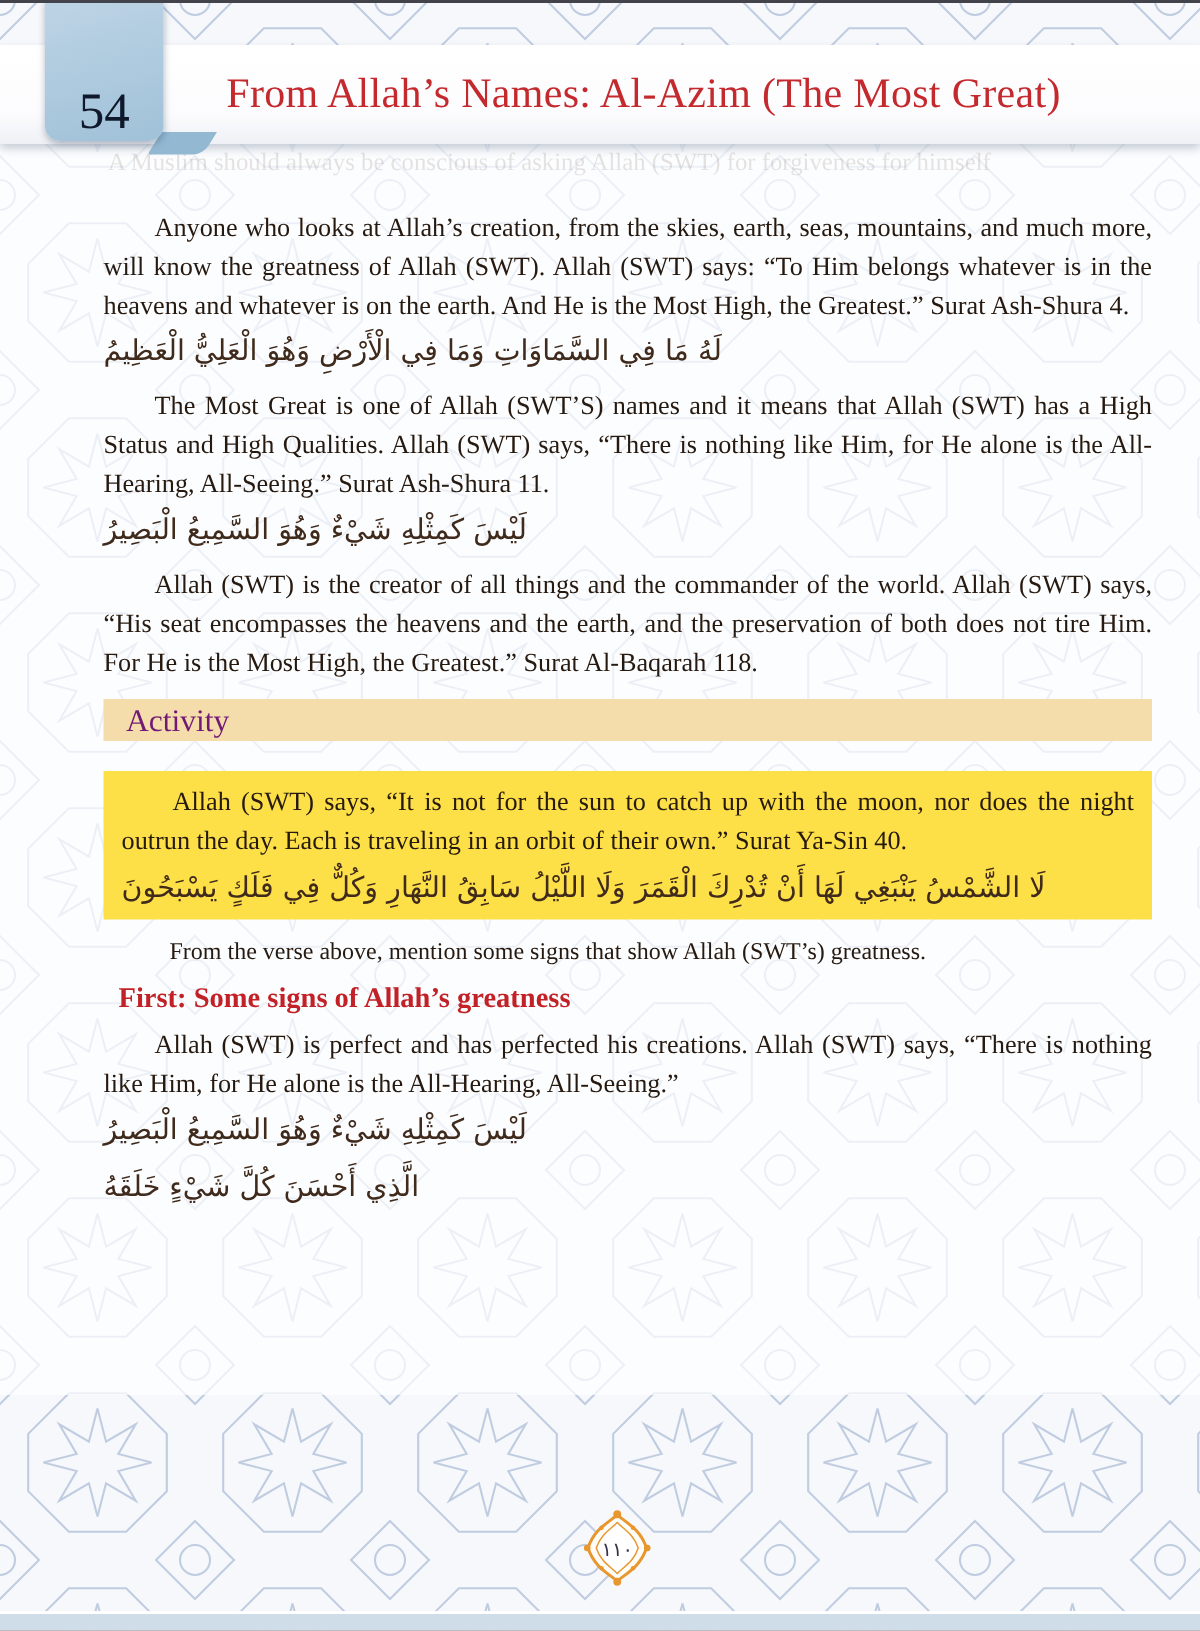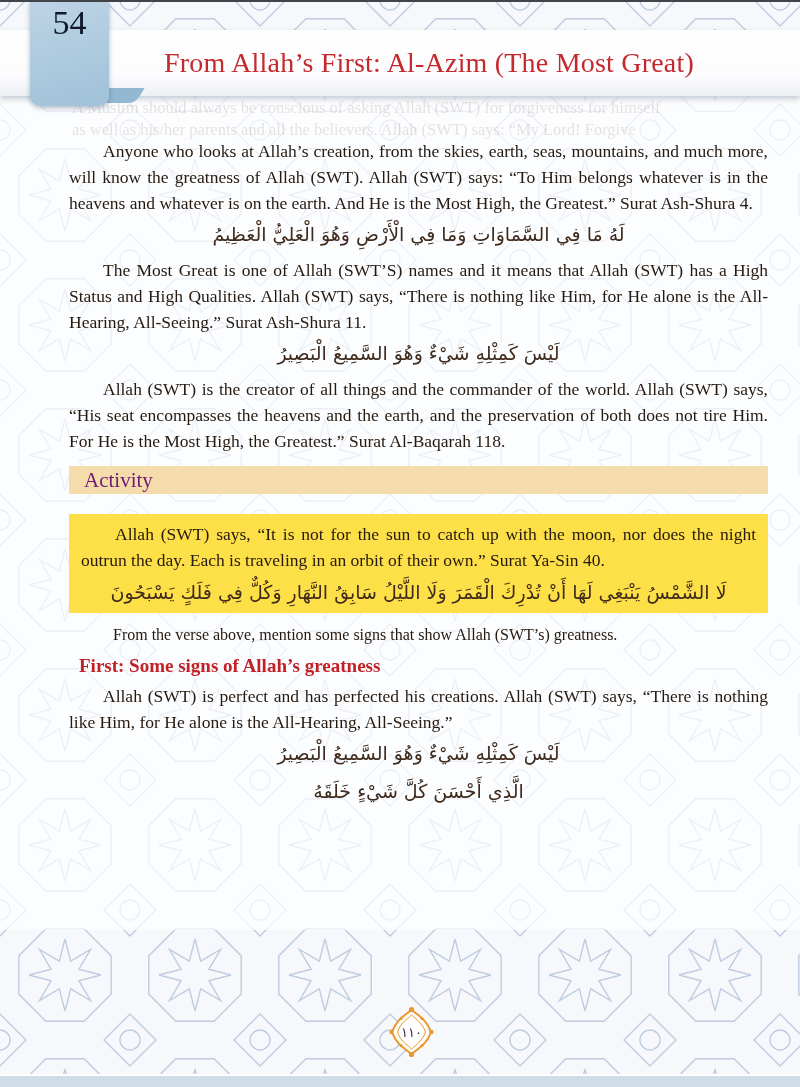--- a/index.html
+++ b/index.html
@@ -19,34 +19,34 @@
     filter:blur(0.4px); text-align:justify; }
 
   .title-band { position:absolute; top:30px; left:0; width:800px; height:66px;
     background:linear-gradient(#ffffff, #fcfcfe 70%, #eef0f5);
     box-shadow:0 3px 6px rgba(70,90,120,0.30); z-index:2; }
   .page-title { line-height:66px; text-align:center; padding-left:58px;
     color:#c4292e; font-size:28px; letter-spacing:0.2px; }
 
   .tab-fold { position:absolute; left:103px; top:88px; width:37px; height:15px;
     background:#93b8d2; transform:skewX(-32deg); border-radius:0 0 6px 2px; z-index:2; }
-  .lesson-tab { position:absolute; top:0; left:30px; width:79px; height:106px;
+  .lesson-tab { position:absolute; top:0; left:30px; width:79px; height:94px;
     background:linear-gradient(165deg,#bdd4e5,#a0c1d8);
     border-radius:0 0 10px 10px; z-index:3;
     box-shadow:0 2px 5px rgba(40,60,90,0.35);
-    display:flex; align-items:flex-start; justify-content:center; }
+    display:flex; align-items:flex-end; justify-content:center; }
   .lesson-number { font-size:34px; color:#10192b; margin-top:4px; }
 
   .content-flow { position:absolute; top:138px; left:69px; width:699px; z-index:4;
     color:#26190f; }
   .para { margin:0; font-size:17.5px; line-height:26px; text-indent:34px;
     text-align:justify; }
   .para .it { }
   .arabic-verse { margin:3px 0 8px; height:30px; line-height:30px;
-    text-align:center; direction:rtl;
+    text-align:left; direction:rtl;
     font-family:"DejaVu Sans", sans-serif; font-size:19px; color:#3f2a1c; }
 
   .activity-bar { margin-top:12px; height:28px; line-height:28px;
     background:#f5dcab; color:#701a75; font-size:21px; padding-left:15px; }
   .activity-panel { margin-top:20px; background:#fde047; padding:7px 12px 2px; }
   .activity-panel .para { font-size:17.5px; }
   .activity-panel .arabic-verse { margin:4px 0 4px; }
   .activity-prompt { margin:9px 0 0; padding-left:10px; font-size:16px;
     line-height:26px; text-indent:34px; }
 
@@ -79,25 +79,24 @@
         </g>
       </pattern>
     </defs>
     <rect x="0" y="0" width="800" height="1087" fill="url(#geo)"></rect>
   </svg>
   <div class="mid-fade"></div>
   <div class="top-edge"></div>
 
   <div class="ghost">
     <div>A Muslim should always be conscious of asking Allah (SWT) for forgiveness for himself</div>
-    <div>as well as his/her parents and all the believers. Allah (SWT) says: “My Lord! Forgive</div>
   </div>
 
   <div class="title-band">
-    <div class="page-title">From Allah’s First: Al-Azim (The Most Great)</div>
+    <div class="page-title">From Allah’s Names: Al-Azim (The Most Great)</div>
   </div>
   <div class="tab-fold"></div>
   <div class="lesson-tab">
     <span class="lesson-number">54</span>
   </div>
 
   <div class="content-flow">
       <p class="para"><span class="rm">Anyone who looks at Allah’s creation, from the skies, earth, seas, mountains, and much more, will know the greatness of Allah (SWT). Allah (SWT) says: </span><span class="it">“To Him belongs whatever is in the heavens and whatever is on the earth. And He is the Most High, the Greatest.” Surat Ash-Shura 4.</span></p>
       <div class="arabic-verse" dir="rtl">لَهُ مَا فِي السَّمَاوَاتِ وَمَا فِي الْأَرْضِ وَهُوَ الْعَلِيُّ الْعَظِيمُ</div>
       <p class="para"><span class="rm">The Most Great is one of Allah (SWT’S) names and it means that Allah (SWT) has a High Status and High Qualities. Allah (SWT) says, </span><span class="it">“There is nothing like Him, for He alone is the All-Hearing, All-Seeing.” Surat Ash-Shura 11.</span></p>

